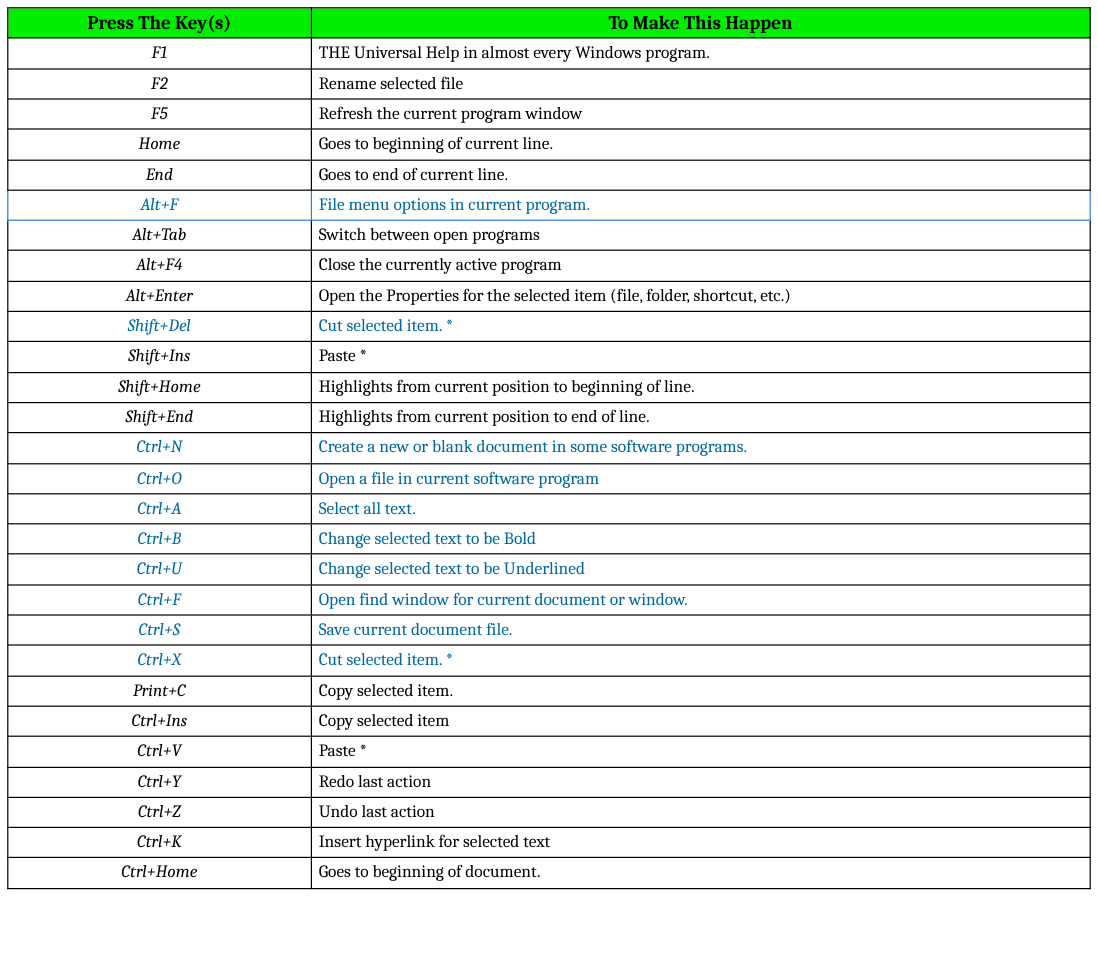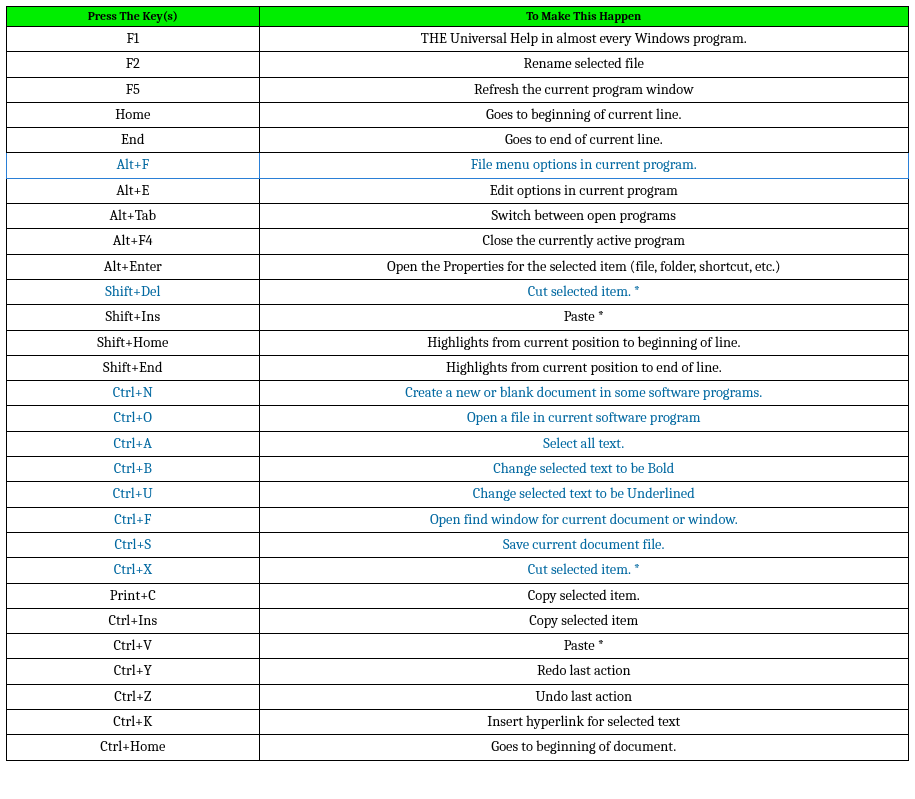--- a/index.html
+++ b/index.html
@@ -26,30 +26,31 @@
     border: 1px solid #000;
     padding: 2px 6px;
     line-height: 1.4;
     height: 20px;
     box-sizing: border-box;
     vertical-align: middle;
   }
   th {
     background: #00ee00;
     font-weight: bold;
-    font-size: 12px;
+    font-size: 16px;
     text-align: center;
     padding-top: 1px;
     padding-bottom: 1px;
   }
   td.key-cell {
     text-align: center;
+    font-style: italic;
   }
   td.desc-cell {
-    text-align: center;
+    text-align: left;
   }
   tr.selected td {
     border: 1px solid #2a7fd6;
     color: #444;
   }
   tr.muted td {
     color: #0369a1;
   }
 </style>
 </head>
@@ -83,24 +84,20 @@
         <td class="key-cell">Home</td>
         <td class="desc-cell">Goes to beginning of current line.</td>
       </tr>
       <tr>
         <td class="key-cell">End</td>
         <td class="desc-cell">Goes to end of current line.</td>
       </tr>
       <tr class="selected muted">
         <td class="key-cell">Alt+F</td>
         <td class="desc-cell">File menu options in current program.</td>
-      </tr>
-      <tr>
-        <td class="key-cell">Alt+E</td>
-        <td class="desc-cell">Edit options in current program</td>
       </tr>
       <tr>
         <td class="key-cell">Alt+Tab</td>
         <td class="desc-cell">Switch between open programs</td>
       </tr>
       <tr>
         <td class="key-cell">Alt+F4</td>
         <td class="desc-cell">Close the currently active program</td>
       </tr>
       <tr>

